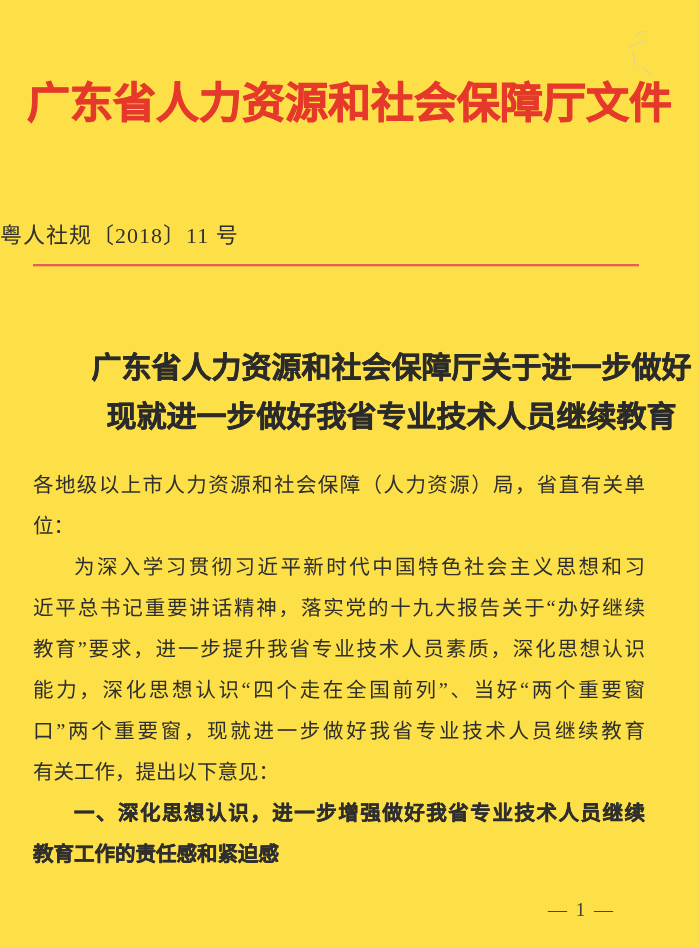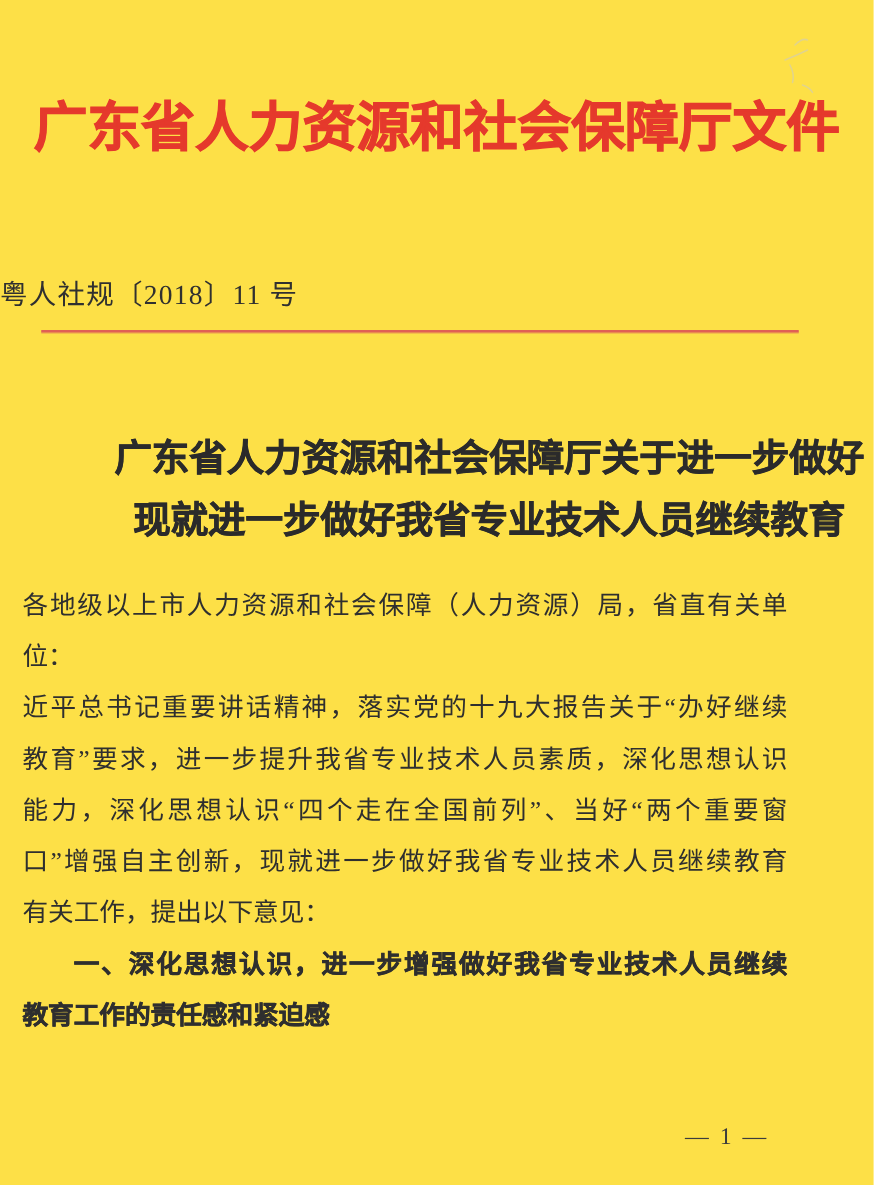--- a/index.html
+++ b/index.html
@@ -84,21 +84,21 @@
     -webkit-text-stroke: 0.5px #2b2b2b;
     line-height: 49px;
     white-space: nowrap;
     padding-left: 42px;
   }
 
   
   .body-block {
     position: absolute;
     top: 465px;
-    left: 18px;
+    left: 33px;
     width: 612px;
     font-size: 20.5px;
     color: #2f2f2f;
   }
   .ln {
     height: 41px;
     line-height: 41px;
     text-align: left;
     white-space: nowrap;
   }
@@ -147,24 +147,25 @@
 
   <div class="doc-title">
     <div>广东省人力资源和社会保障厅关于进一步做好</div>
     <div>现就进一步做好我省专业技术人员继续教育</div>
   </div>
 
   <div class="body-block">
     <div class="ln just">各地级以上市人力资源和社会保障（人力资源）局，省直有关单</div>
     <div class="ln">位：</div>
 
+    <div class="ln just ind">为深入学习贯彻习近平新时代中国特色社会主义思想和习</div>
     <div class="ln just">近平总书记重要讲话精神，落实党的十九大报告关于“办好继续</div>
     <div class="ln just">教育”要求，进一步提升我省专业技术人员素质，深化思想认识</div>
     <div class="ln just">能力，深化思想认识“四个走在全国前列”、当好“两个重要窗</div>
-    <div class="ln just">口”增强自主创新，现就进一步做好我省专业技术人员继续教育</div>
+    <div class="ln just">口”两个重要窗，现就进一步做好我省专业技术人员继续教育</div>
     <div class="ln">有关工作，提出以下意见：</div>
 
     <div class="ln just ind bold">一、深化思想认识，进一步增强做好我省专业技术人员继续</div>
     <div class="ln bold">教育工作的责任感和紧迫感</div>
   </div>
 
   <div class="pagenum">— 1 —</div>
 
 </div>
 

